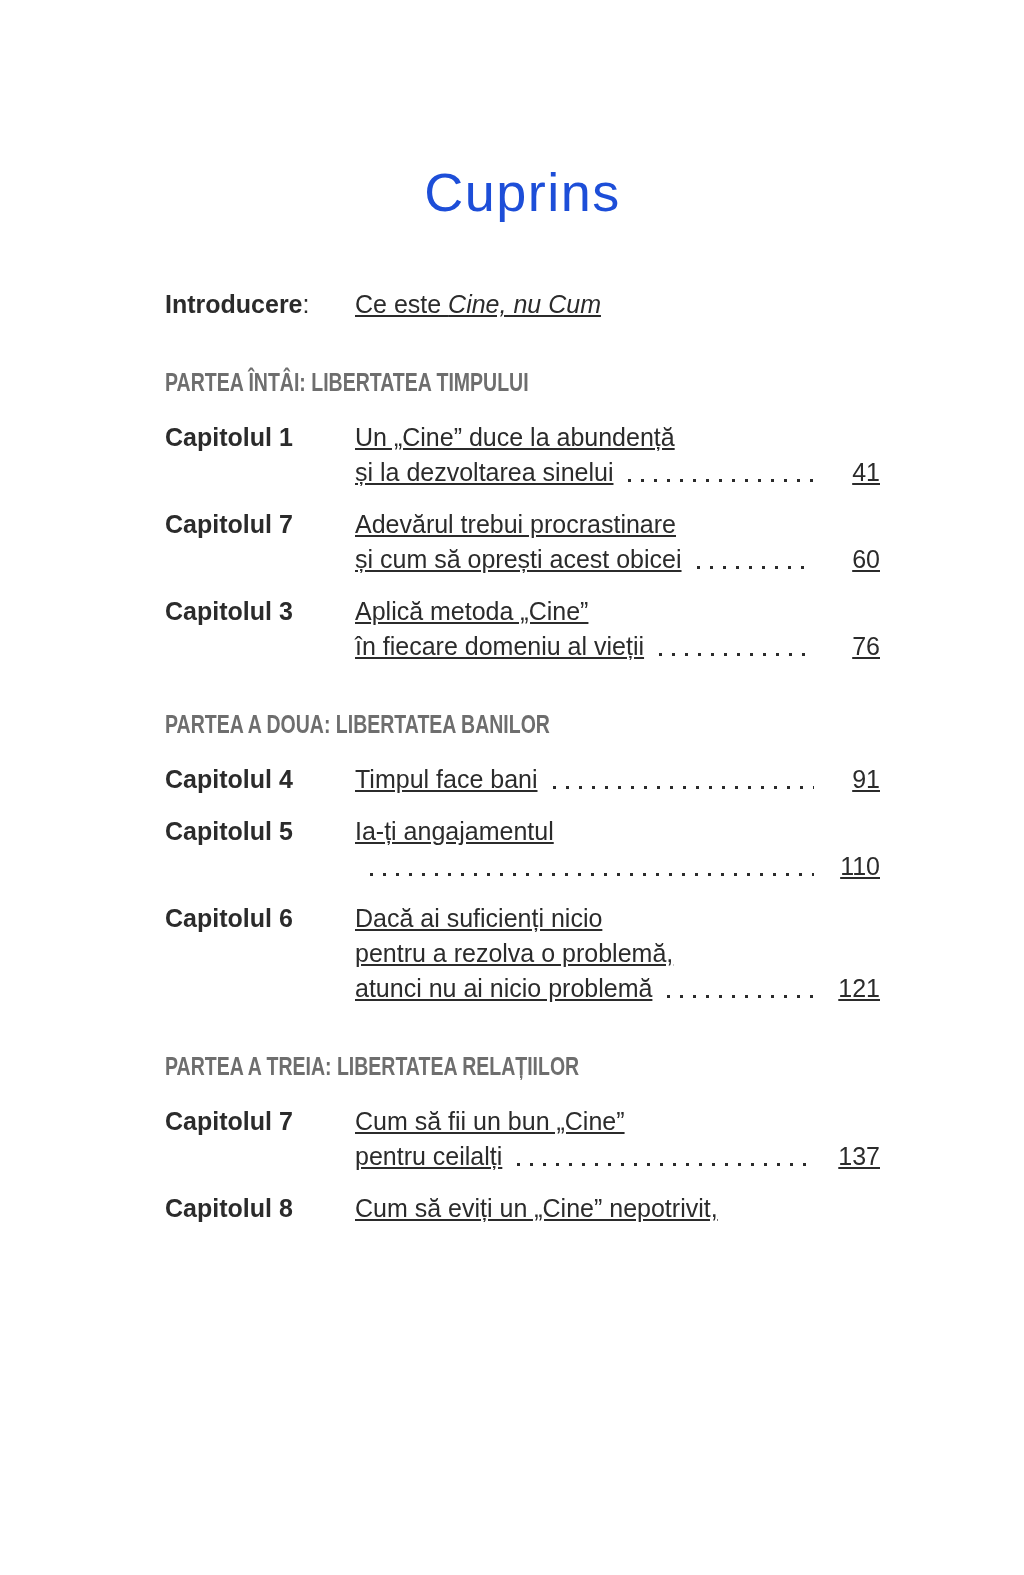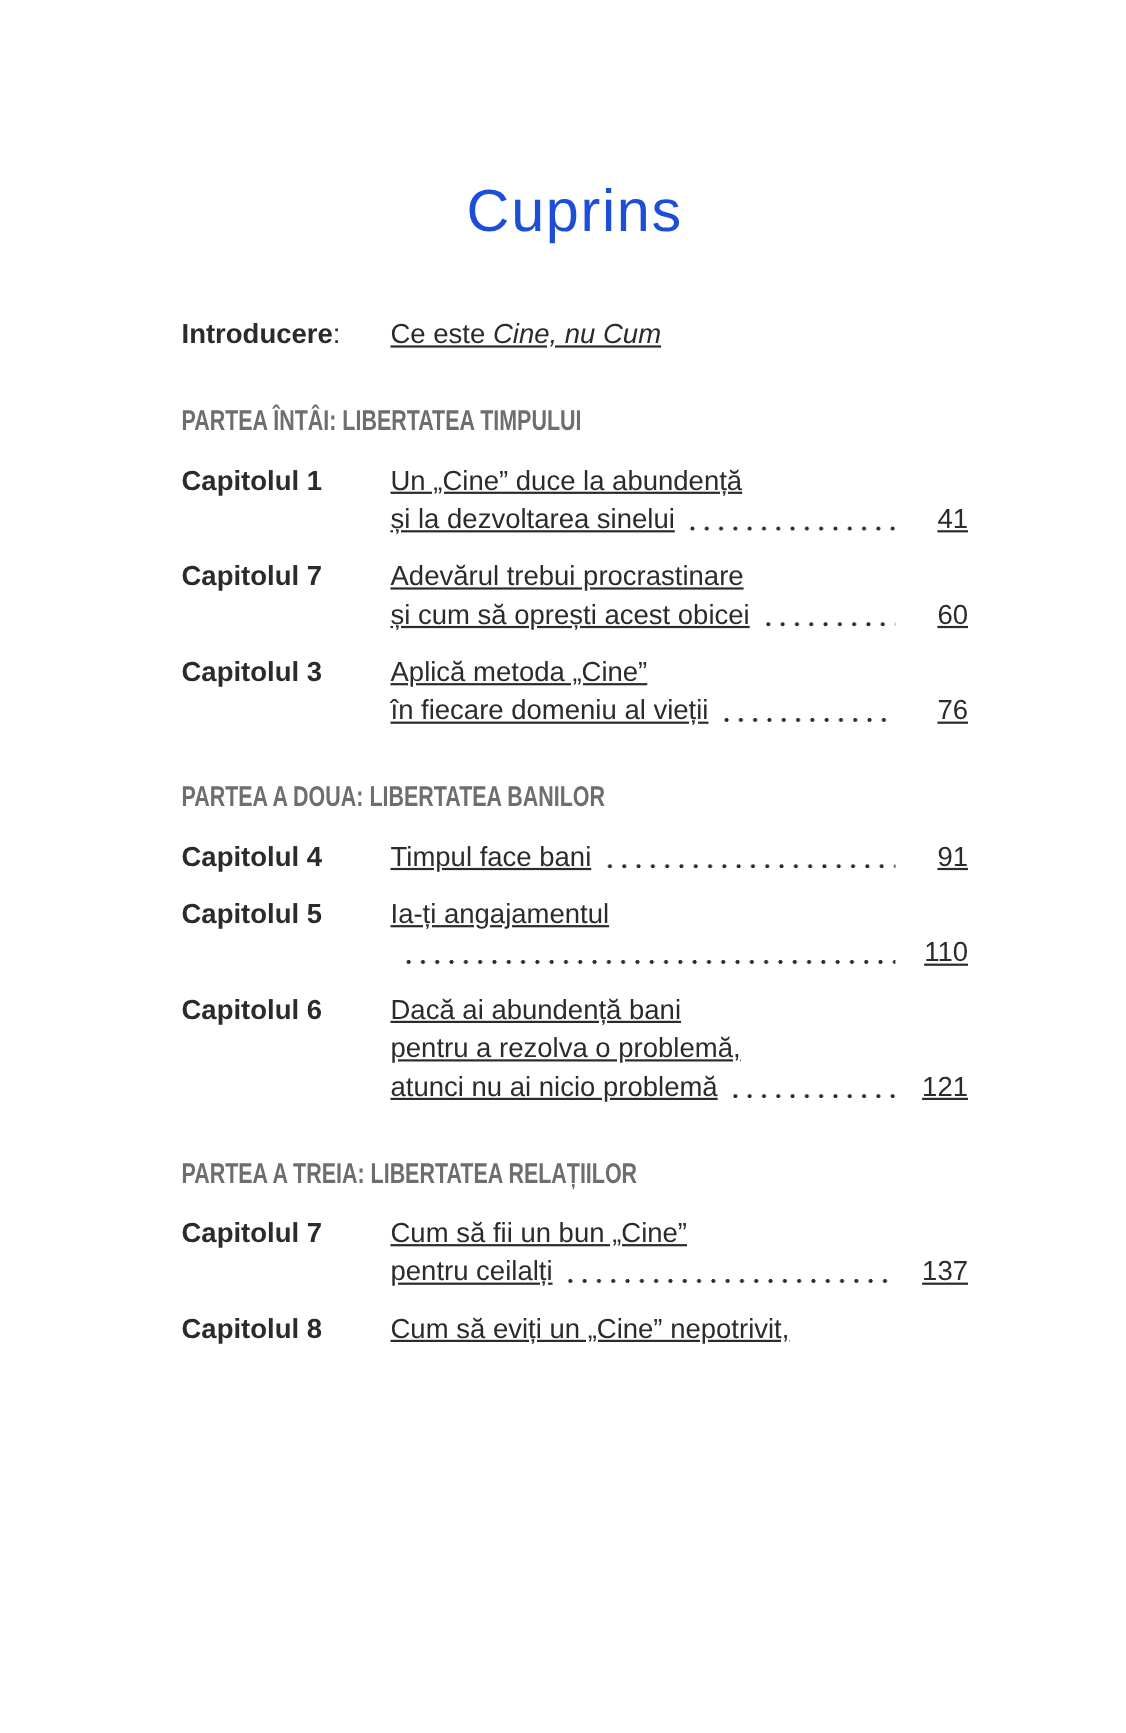--- a/index.html
+++ b/index.html
@@ -156,21 +156,21 @@
           <span class="leader"></span>
           <span class="pagenum">110</span>
         </div>
       </div>
     </div>
 
     <div class="entry">
       <div class="entry-label">Capitolul 6</div>
       <div class="entry-body">
         <div class="line">
-          <span class="line-text">Dacă ai abundență bani</span>
+          <span class="line-text">Dacă ai suficienți nicio</span>
         </div>
         <div class="line">
           <span class="line-text">pentru a rezolva o problemă,</span>
         </div>
         <div class="line">
           <span class="line-text">atunci nu ai nicio problemă</span>
           <span class="leader"></span>
           <span class="pagenum">121</span>
         </div>
       </div>

